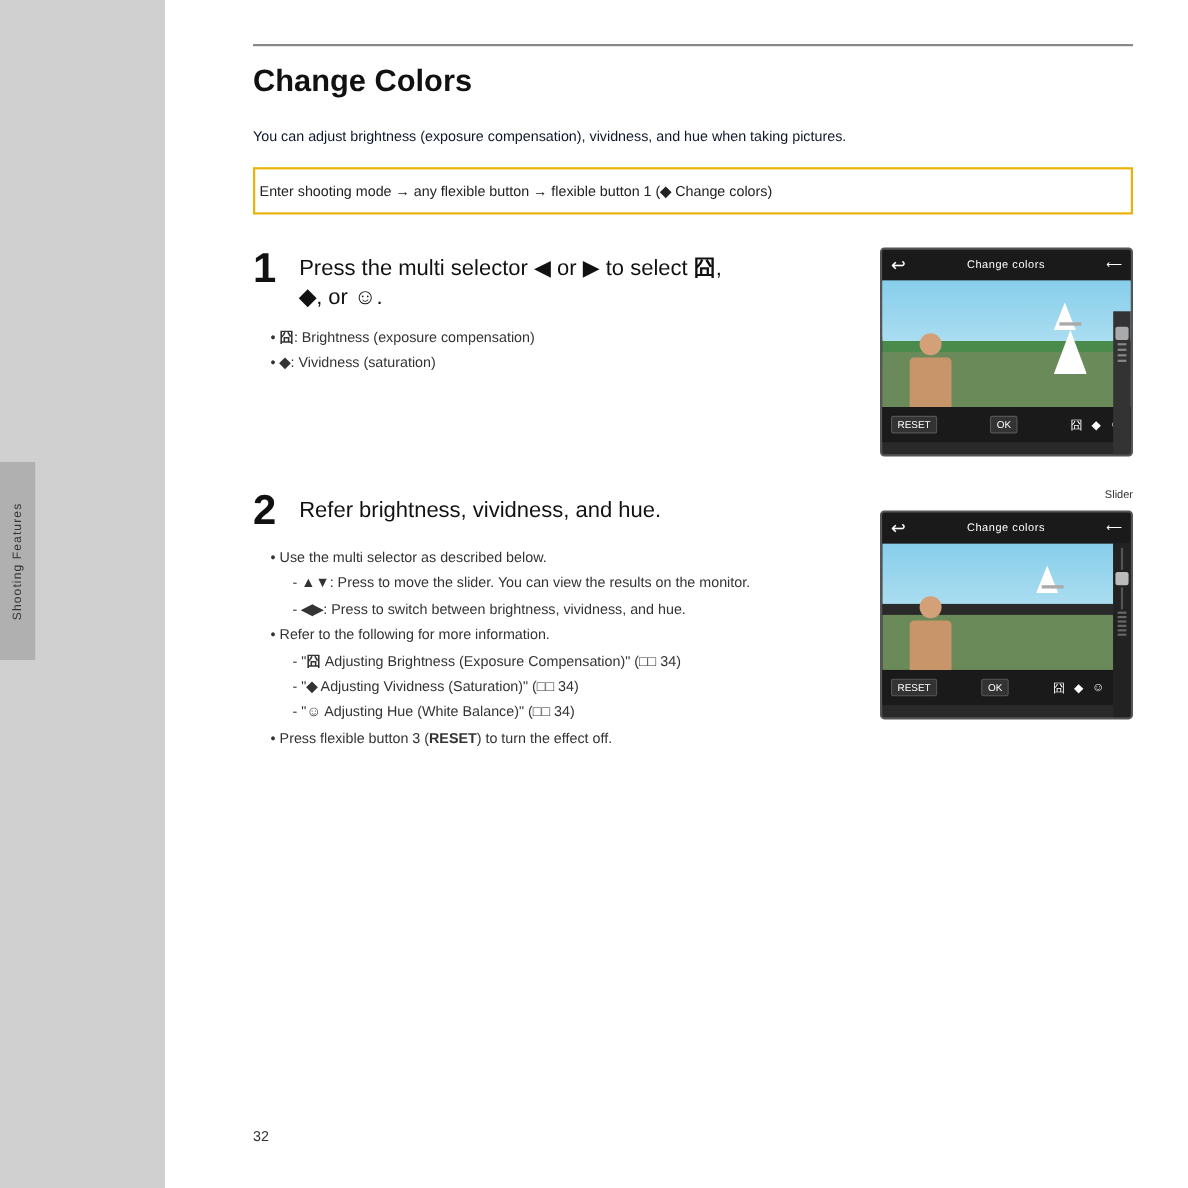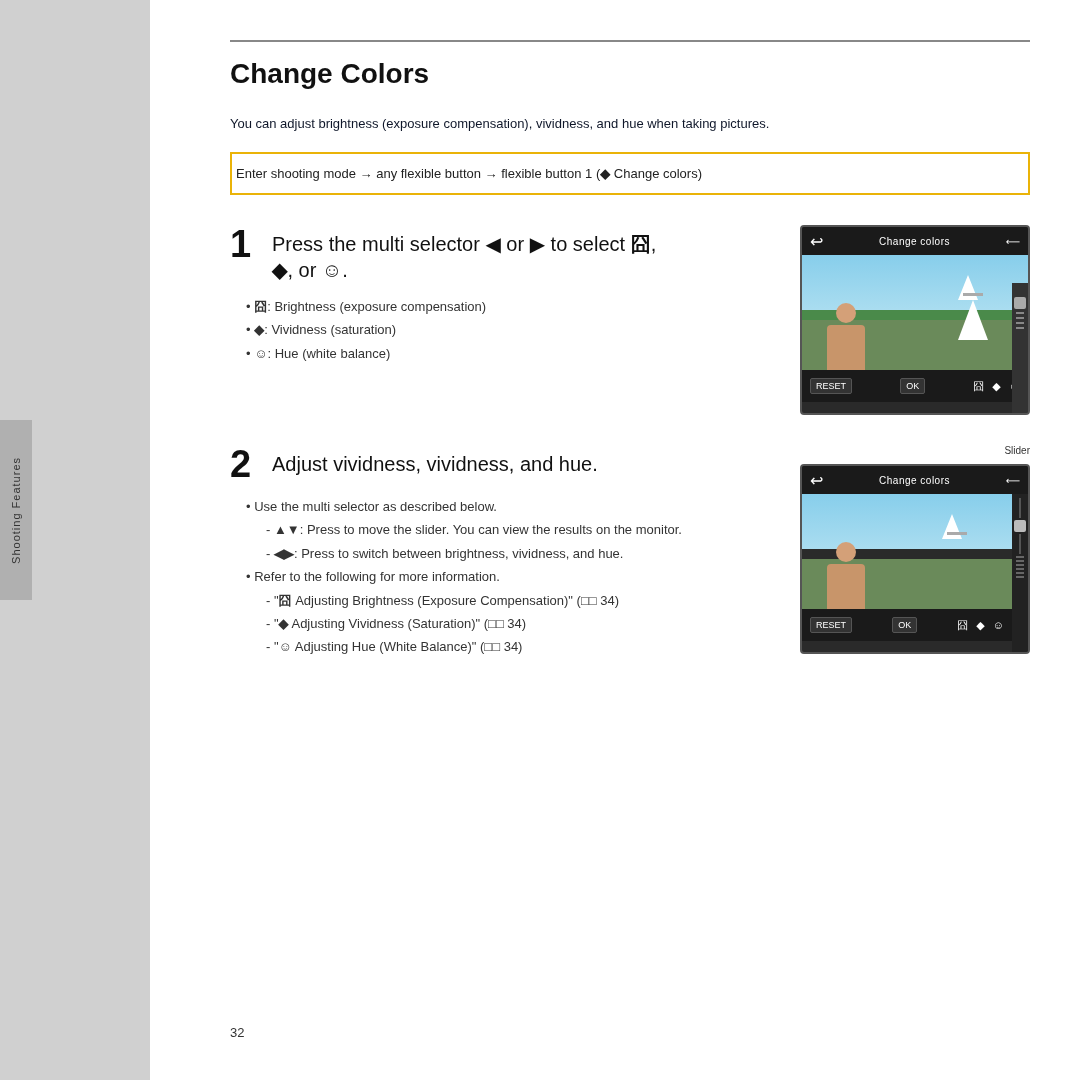--- a/index.html
+++ b/index.html
@@ -252,21 +252,20 @@
       <div class="step-header">
         <span class="step-number">1</span>
         <div class="step-title">
           Press the multi selector ◀ or ▶ to select <strong>囧</strong>,<br>
           <strong>◆</strong>, or <strong>☺</strong>.
         </div>
       </div>
       <ul class="step-bullets">
         <li><strong>囧</strong>: Brightness (exposure compensation)</li>
         <li><strong>◆</strong>: Vividness (saturation)</li>
-        <li><strong>☺</strong>: Hue (white balance)</li>
       </ul>
     </div>
 
     <div class="step-image">
       <div class="camera-screen">
         <div class="camera-header">
           <span class="camera-header-back">↩</span>
           <span class="camera-header-title">Change colors</span>
           <span class="camera-header-icon">⟵</span>
         </div>
@@ -307,36 +306,37 @@
           </div>
         </div>
       </div>
     </div>
   </div>
 
   <div class="step-container">
     <div class="step-content">
       <div class="step-header">
         <span class="step-number">2</span>
-        <div class="step-title">Adjust vividness, vividness, and hue.</div>
+        <div class="step-title">Refer brightness, vividness, and hue.</div>
       </div>
       <ul class="step-bullets">
         <li>Use the multi selector as described below.
           <ul class="sub-list">
             <li><strong>▲▼</strong>: Press to move the slider. You can view the results on the monitor.</li>
             <li><strong>◀▶</strong>: Press to switch between brightness, vividness, and hue.</li>
           </ul>
         </li>
         <li>Refer to the following for more information.
           <ul class="sub-list">
             <li>"<strong>囧</strong> Adjusting Brightness (Exposure Compensation)" (□□ 34)</li>
             <li>"<strong>◆</strong> Adjusting Vividness (Saturation)" (□□ 34)</li>
             <li>"<strong>☺</strong> Adjusting Hue (White Balance)" (□□ 34)</li>
           </ul>
         </li>
+        <li>Press flexible button 3 (<strong>RESET</strong>) to turn the effect off.</li>
       </ul>
     </div>
 
     <div class="step2-image-wrapper">
       <div class="slider-label">Slider</div>
       <div class="camera-screen">
         <div class="camera-header">
           <span class="camera-header-back">↩</span>
           <span class="camera-header-title">Change colors</span>
           <span class="camera-header-icon">⟵</span>

